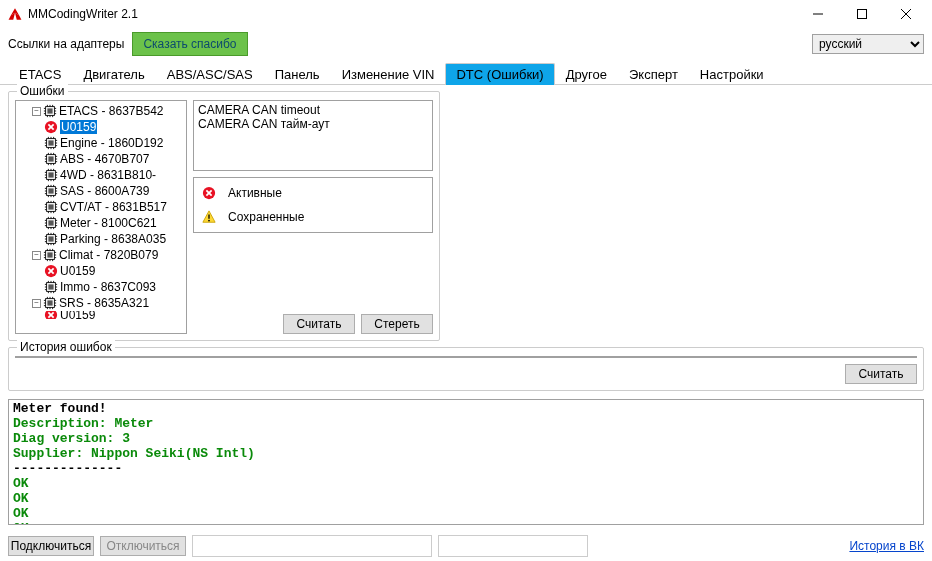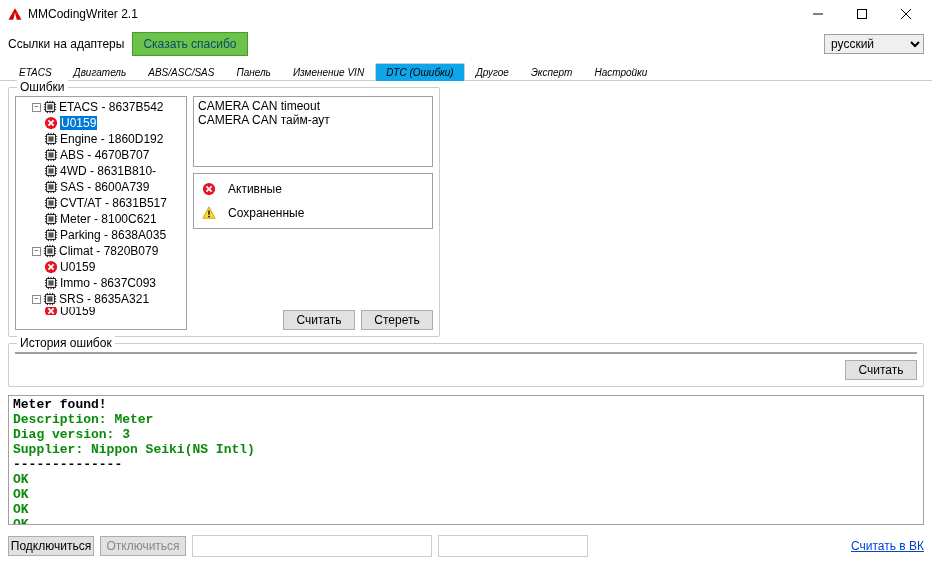--- a/index.html
+++ b/index.html
@@ -5,23 +5,23 @@
 * { box-sizing: border-box; margin: 0; padding: 0; }
 body { font-family: "Segoe UI", Tahoma, sans-serif; font-size: 12px; background: #fff; width: 932px; height: 561px; overflow: hidden; display: flex; flex-direction: column; }
 .titlebar { display: flex; align-items: center; height: 30px; padding: 0 4px 0 8px; }
 .logo { width: 14px; height: 14px; margin-right: 6px; }
 .title { flex: 1; font-size: 12px; }
 .winbtn { width: 44px; height: 28px; display: flex; align-items: center; justify-content: center; }
 .winbtn svg { width: 10px; height: 10px; }
 .toolbar { display: flex; align-items: center; padding: 4px 8px; gap: 8px; }
 .linklabel { color: #000; }
 .thanks { background: #6cc24a; color: #0c4a6e; padding: 4px 10px; border: 1px solid #4a9a2a; }
-.langsel { margin-left: auto; border: 1px solid #a0a0a0; padding: 1px 2px; font-size: 12px; width: 100px; }
+.langsel { margin-left: auto; border: 1px solid #a0a0a0; padding: 1px 2px; font-size: 12px; width: 112px; }
 .tabs { display: flex; border-bottom: 1px solid #ccc; padding: 0 8px; margin-top: 2px; }
-.tab { padding: 3px 10px; border: 1px solid transparent; border-bottom: none; font-size: 10px; position: relative; top: 1px; font-style: italic; }
+.tab { padding: 3px 10px; border: 1px solid transparent; border-bottom: none; font-size: 13px; position: relative; top: 1px; }
 .tab.active { border-color: #ccc; background: #0ea5e9; border-radius: 2px 2px 0 0; }
 .main { display: flex; gap: 6px; padding: 6px 8px; flex-direction: column; }
 .groupbox { border: 1px solid #ccc; border-radius: 2px; padding: 8px 6px 6px; position: relative; }
 .groupbox > .legend { position: absolute; top: -8px; left: 8px; background: #fff; padding: 0 3px; font-size: 12px; }
 .left-group { width: 432px; height: 250px; display: flex; flex-direction: column; }
 .left-inner { display: flex; gap: 6px; flex: 1; min-height: 0; }
 .tree-wrap { width: 172px; border: 1px solid #a0a0a0; overflow-y: auto; overflow-x: hidden; padding: 2px; background: #fff; }
 .tree-wrap::-webkit-scrollbar { width: 16px; }
 .tree-wrap::-webkit-scrollbar-track { background: #f0f0f0; border-left: 1px solid #ddd; }
 .tree-wrap::-webkit-scrollbar-thumb { background: #c0c0c0; }
@@ -396,14 +396,14 @@
       <div class="green">OK</div>
       <div class="black">Disconnected</div>
     </div>
 </div>
 
 <div class="footer">
   <div class="btn">Подключиться</div>
   <div class="btn disabled">Отключиться</div>
   <div class="status-slot" style="width:240px"></div>
   <div class="status-slot" style="width:150px"></div>
-  <a class="vklink">Считать в ВК</a>
+  <a class="vklink">История в ВК</a>
 </div>
 
 </body></html>

